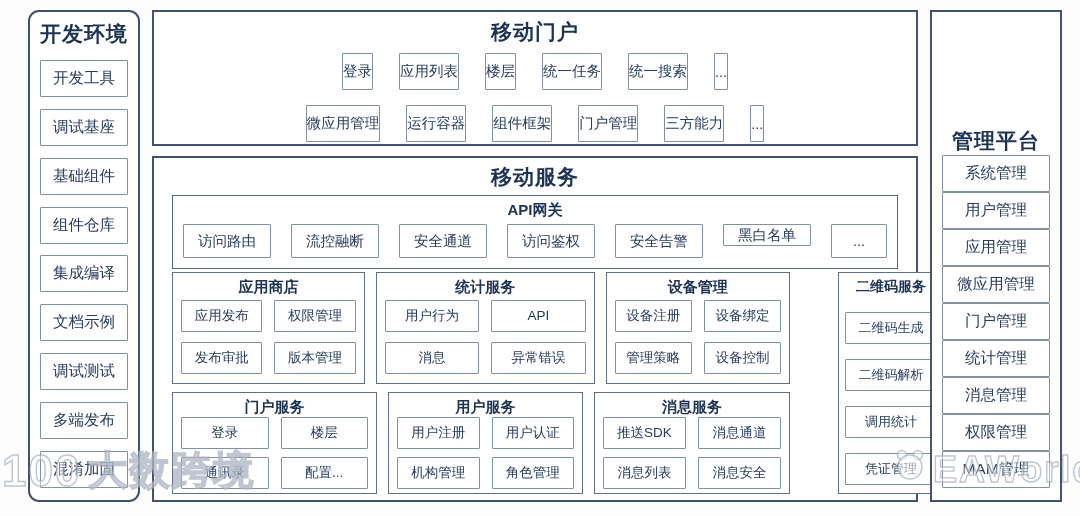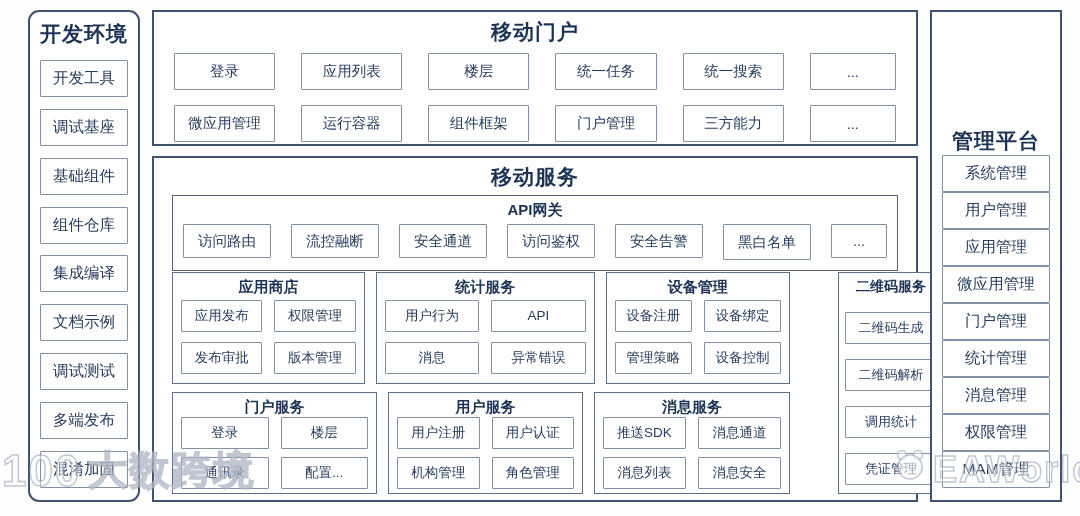--- a/index.html
+++ b/index.html
@@ -31,21 +31,21 @@
     <div class="box">调试基座</div>
     <div class="box">基础组件</div>
     <div class="box">组件仓库</div>
     <div class="box">集成编译</div>
     <div class="box">文档示例</div>
     <div class="box">调试测试</div>
     <div class="box">多端发布</div>
     <div class="box">混淆加固</div>
   </div>
 
-  <div class="panel" style="left:152px;top:10px;width:766px;height:136px;padding:6px 20px 10px;display:flex;flex-direction:column;">
+  <div class="panel" style="left:152px;top:10px;width:766px;height:136px;padding:6px 20px 10px;display:flex;flex-direction:column;align-items:center;">
     <div class="panel-title">移动门户</div>
     <div class="row" style="gap:26px;margin-top:7px;">
       <div class="box" style="flex:1;height:37px;">登录</div>
       <div class="box" style="flex:1;height:37px;">应用列表</div>
       <div class="box" style="flex:1;height:37px;">楼层</div>
       <div class="box" style="flex:1;height:37px;">统一任务</div>
       <div class="box" style="flex:1;height:37px;">统一搜索</div>
       <div class="box" style="flex:0.85;height:37px;">...</div>
     </div>
     <div class="row" style="gap:26px;margin-top:15px;">
@@ -62,21 +62,21 @@
     <div class="panel-title" style="margin-top:5px;">移动服务</div>
 
     <div class="group" style="margin:4px 18px 0;border-color:#55657f;">
       <div class="group-title">API网关</div>
       <div class="row" style="gap:20px;margin:4px 2px 4px;">
         <div class="box" style="flex:1;height:34px;">访问路由</div>
         <div class="box" style="flex:1;height:34px;">流控融断</div>
         <div class="box" style="flex:1;height:34px;">安全通道</div>
         <div class="box" style="flex:1;height:34px;">访问鉴权</div>
         <div class="box" style="flex:1;height:34px;">安全告警</div>
-        <div class="box" style="flex:1;height:36px;">黑白名单</div>
+        <div class="box" style="flex:1;height:22px;">黑白名单</div>
         <div class="box" style="width:56px;height:34px;">...</div>
       </div>
     </div>
 
     <div style="position:absolute;left:18px;top:114px;width:618px;display:flex;flex-direction:column;gap:8px;">
       <div class="row" style="gap:11px;">
         <div class="group" style="width:205px;height:112px;">
           <div class="group-title">应用商店</div>
           <div class="grid2">
             <div class="box">应用发布</div>

